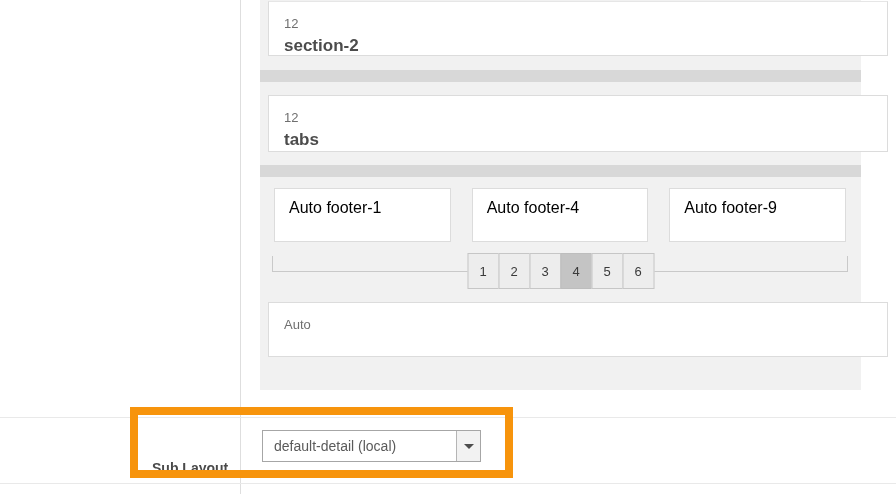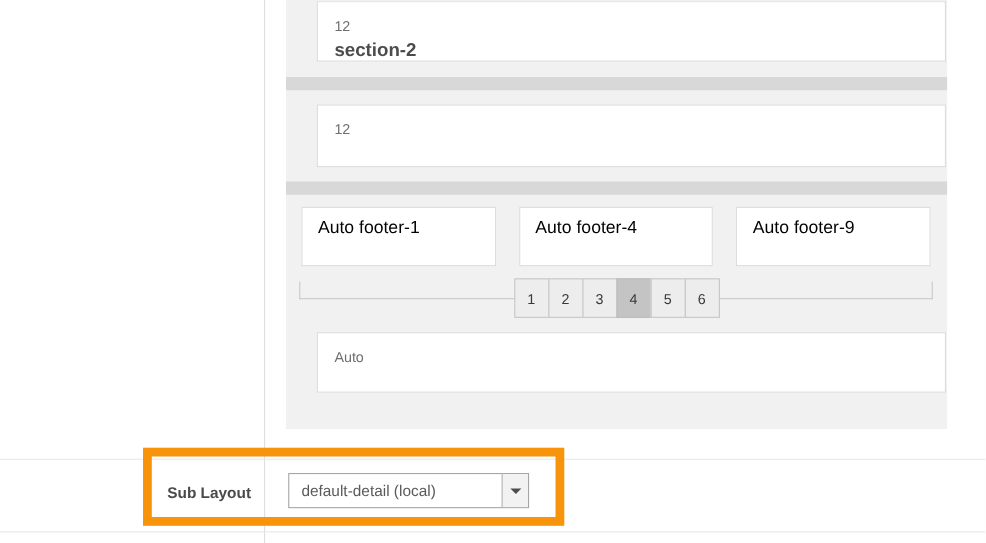--- a/index.html
+++ b/index.html
@@ -30,21 +30,21 @@
 
   
   .panel {
     position: absolute;
     left: 260px; top: 0;
     width: 601px; height: 390px;
     background: #f1f1f1;
   }
   .card {
     position: absolute;
-    left: 28px; width: 572px;
+    left: 8px; width: 620px;
     background: #ffffff;
     border: 1px solid #dcdcdc;
     box-sizing: border-box;
     padding: 11px 0 11px 15px;
   }
   .card .size {
     display: block;
     font-size: 13px;
     line-height: 22px;
     color: #6f6f6f;
@@ -113,21 +113,21 @@
     align-items: center;
     justify-content: center;
     cursor: pointer;
   }
   .num-box:first-child { margin-left: 0; }
   .num-box.selected { background: #c4c4c4; border-color: #bdbdbd; }
 
   
   .field-label {
     position: absolute;
-    left: 152px; top: 440px;
+    left: 152px; top: 460px;
     font-size: 14px;
     font-weight: bold;
     color: #4a4a4a;
     white-space: nowrap;
   }
   .combo {
     position: absolute;
     left: 262px; top: 430px;
     width: 219px; height: 32px;
     background: #ffffff;
@@ -184,20 +184,21 @@
 
     <div class="card c-section2">
       <span class="size">12</span>
       <span class="name">section-2</span>
     </div>
 
     <div class="dropzone dz1"></div>
 
     <div class="card c-tabs">
       <span class="size">12</span>
+      <span class="name">tabs</span>
     </div>
 
     <div class="dropzone dz2"></div>
 
     <div class="footer-row">
       <div class="fcard">
         <span class="size">Auto</span>
         <span class="name">footer-1</span>
       </div>
       <div class="fcard">

